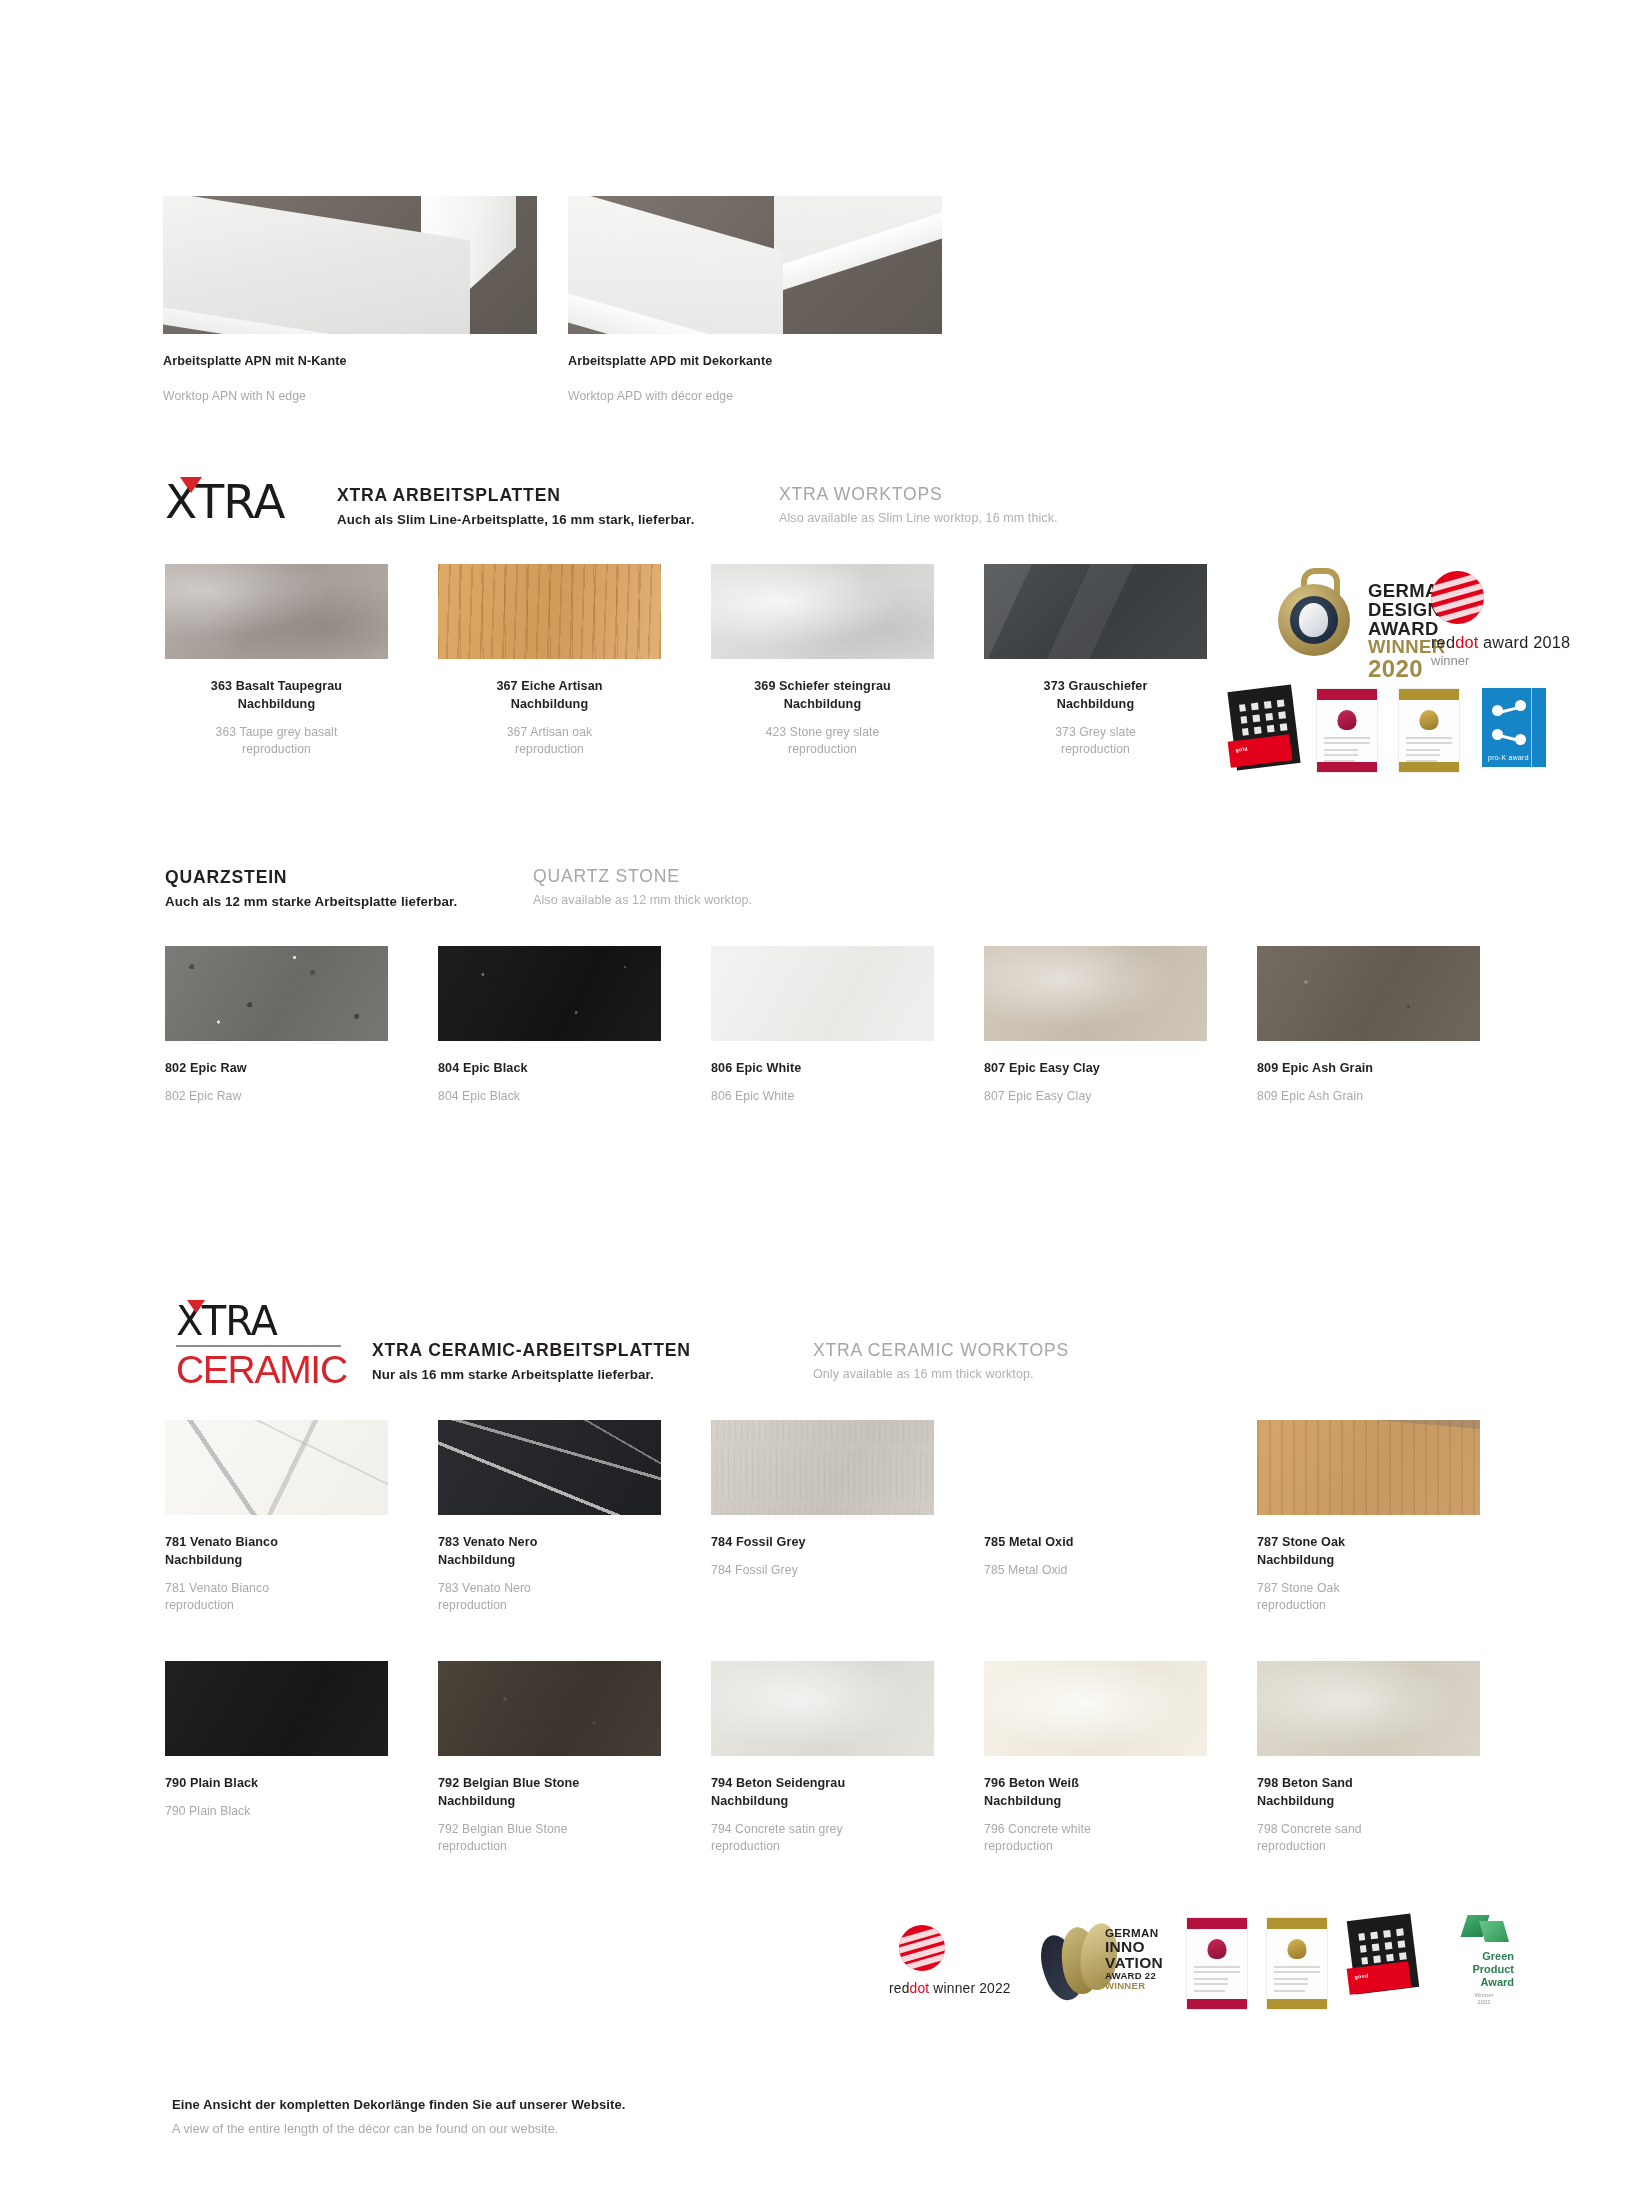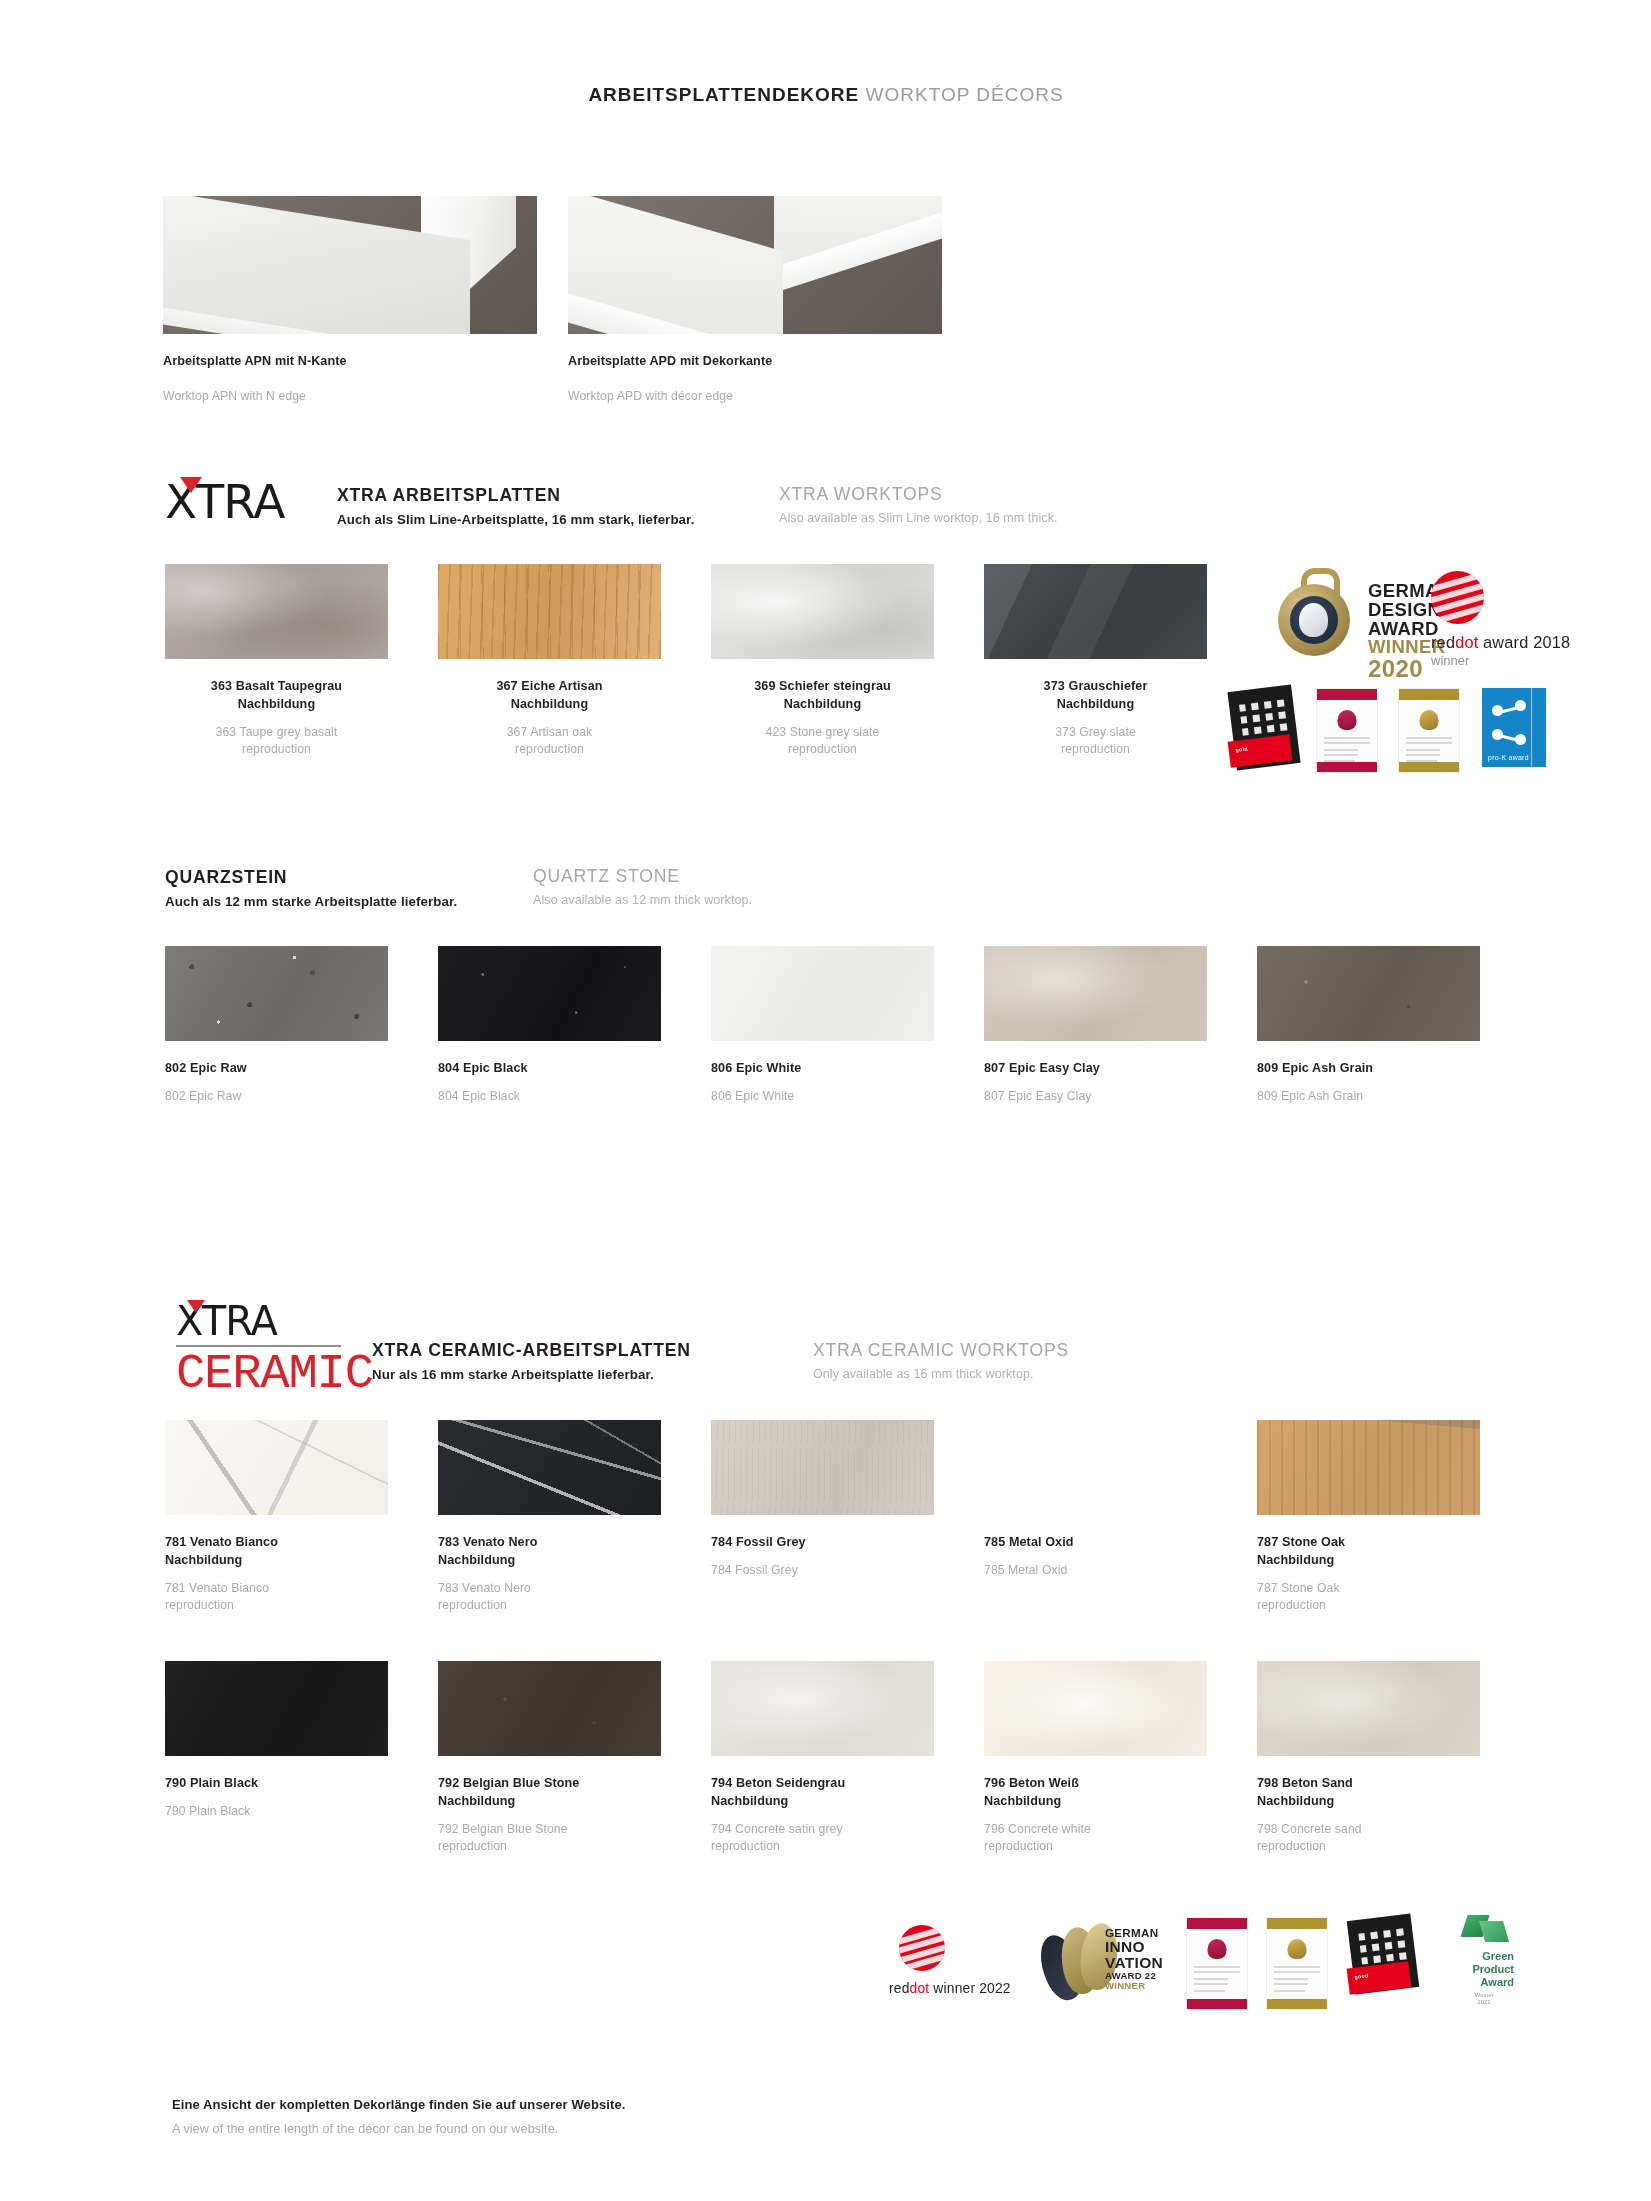--- a/index.html
+++ b/index.html
@@ -57,21 +57,21 @@
   
   .xtra-logo{position:absolute;width:153px;}
   .xtra-word{position:relative;font-size:47px;font-weight:400;letter-spacing:-0.9px;line-height:1;color:#1a1a1a;
     font-family:"DejaVu Sans",sans-serif;}
   .xtra-tri{position:absolute;left:14.6px;top:-0.9px;width:0;height:0;border-left:11.2px solid transparent;border-right:11.2px solid transparent;border-top:16.3px solid #d8232a;}
 
   .ceramic-logo{position:absolute;width:165px;}
   .cl-top{position:relative;font-size:40px;letter-spacing:-0.9px;line-height:1;color:#1a1a1a;font-family:"DejaVu Sans",sans-serif;}
   .cl-tri{position:absolute;left:11.2px;top:-0.9px;width:0;height:0;border-left:9.5px solid transparent;border-right:9.5px solid transparent;border-top:13.8px solid #d8232a;}
   .cl-rule{height:1.7px;background:#8d8d8d;margin:4.3px 0 3.4px 0;width:165px;}
-  .cl-bot{font-size:49px;letter-spacing:-1.3px;line-height:1;color:#d8232a;font-family:Liberation Mono, monospace;}
+  .cl-bot{font-size:39px;letter-spacing:-1.3px;line-height:1;color:#d8232a;font-family:Liberation Sans, sans-serif;}
 
   
   .badge{position:absolute;}
   .gda{width:89px;height:93px;position:relative;}
   .gda-ring{position:absolute;left:5.2px;top:15.5px;width:72px;height:72px;border-radius:50%;
     background:radial-gradient(circle at 35% 30%,#d9c48a,#9c8545 70%,#7d6a35);}
   .gda-ring:after{content:"";position:absolute;left:12px;top:12px;width:48px;height:48px;border-radius:50%;
     background:radial-gradient(circle at 40% 35%,#3c4d63,#15202e);}
   .gda-ring:before{content:"";position:absolute;left:20.6px;top:19px;width:29px;height:34px;border-radius:50% 50% 45% 45%;
     background:linear-gradient(140deg,#ffffff,#c8cdd4);z-index:2;}
@@ -121,24 +121,20 @@
   
   .footer{position:absolute;left:152px;top:2097px;margin-left:20px;}
   .footer .de{font-size:13px;font-weight:bold;color:#231f20;letter-spacing:0.1px;}
   .footer .en{font-size:12.6px;color:#a9a9a9;margin-top:9.5px;letter-spacing:0.1px;}
 </style>
 </head>
 <body>
 
 <div class="page">
 
-  <div class="page-header">
-    <span class="de">ARBEITSPLATTENDEKORE</span>
-    <span class="en">WORKTOP DÉCORS</span>
-  </div>
 
   <div class="wt" style="left:568px;top:196px;">
     <div class="img">
       <div class="apd-bg"></div>
       <div class="apd-r"></div>
       <div class="apd-re"></div>
       <div class="apd-l"></div>
       <div class="apd-le"></div>
     </div>
     <div class="cap">

